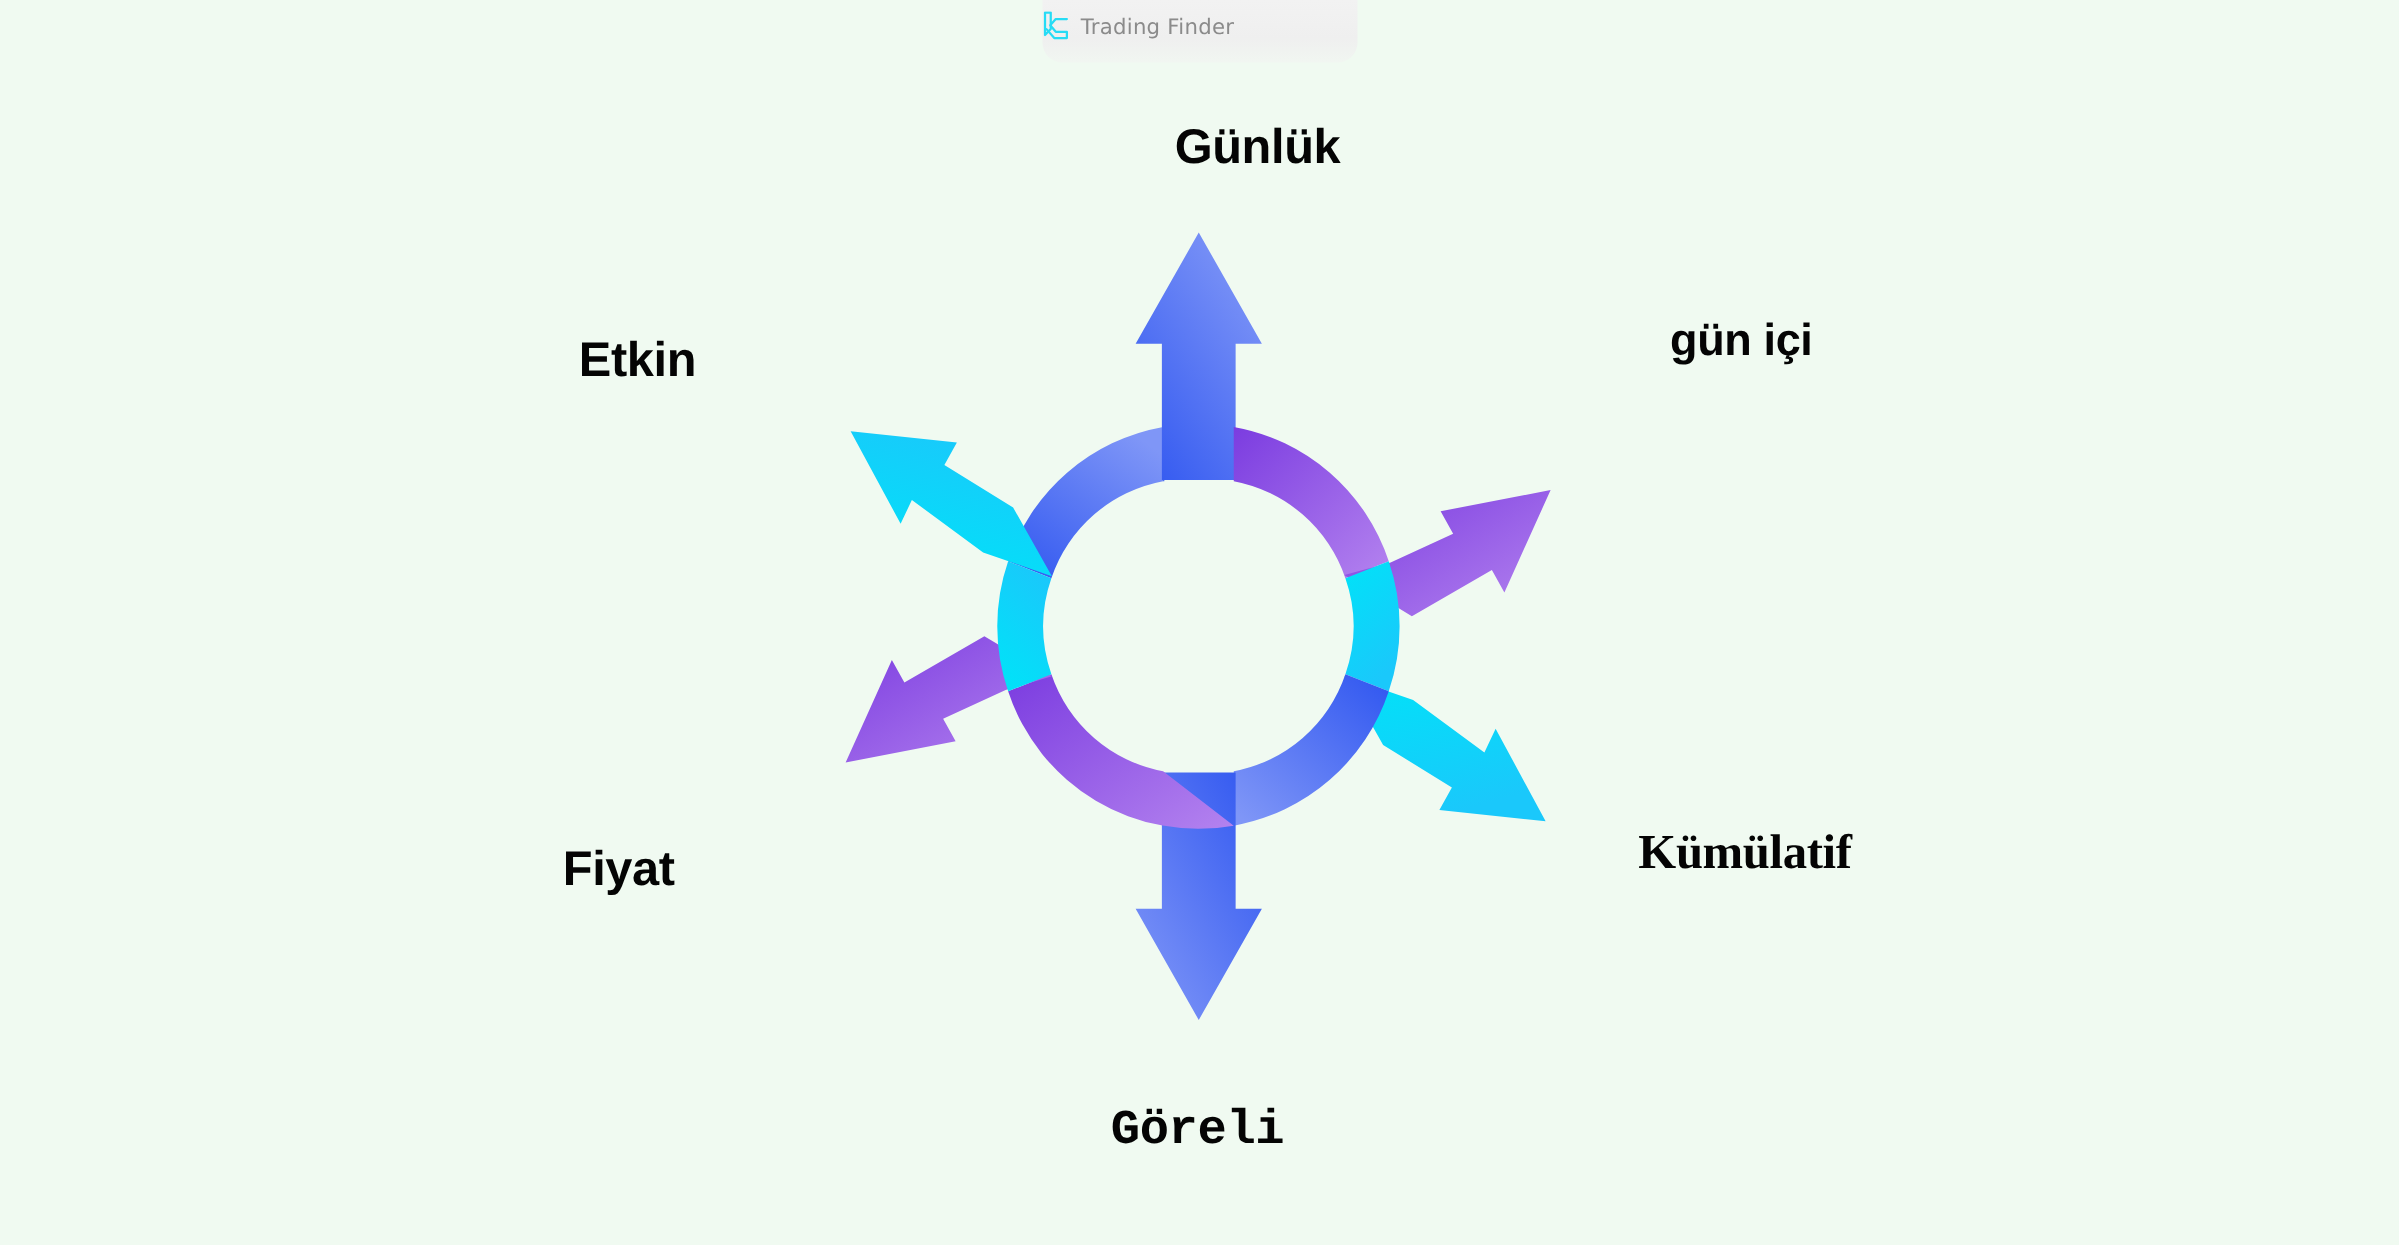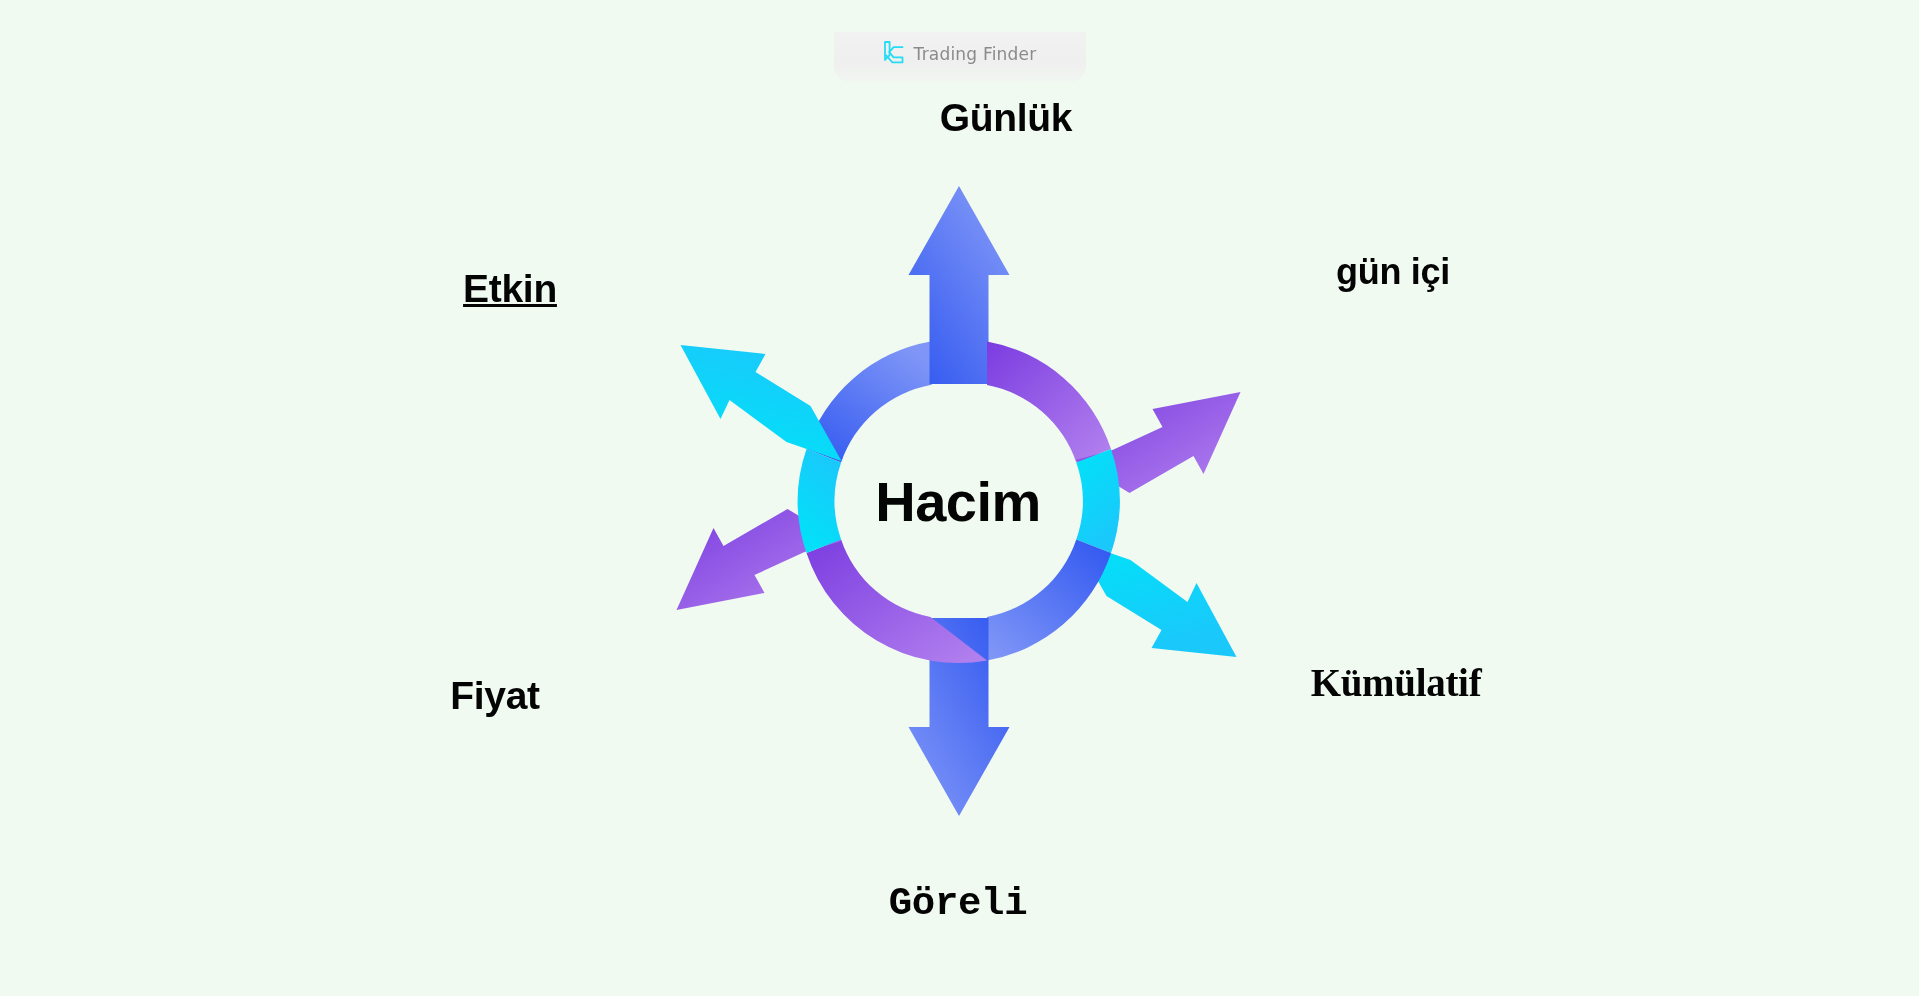--- a/index.html
+++ b/index.html
@@ -21,26 +21,24 @@
     position: absolute;
     left: 50%;
     top: 0;
     transform: translateX(-50%);
     width: 252px;
     height: 50px;
     background: linear-gradient(180deg, #f2f2f2 0%, #efefef 60%, #f1f6f1 100%);
     border-radius: 0 0 16px 16px;
     display: flex;
     align-items: center;
-    justify-content: center;
     gap: 9px;
     z-index: 30;
     box-sizing: border-box;
     padding-bottom: 6px;
-    margin-top: 32px;
   }
   #header-badge .logo-mark {
     width: 22px;
     height: 26px;
     display: block;
   }
   #header-badge .brand-text {
     font-size: 17px;
     color: #8b8b8b;
     letter-spacing: .2px;
@@ -89,21 +87,21 @@
     white-space: nowrap;
     letter-spacing: -0.3px;
     font-family: "Liberation Sans", sans-serif;
     transform: translate(-50%, -50%);
   }
   .ring-label.lbl-top      { left: 958px;  top: 118px; margin-left: 48px; }
   .ring-label.lbl-topright { left: 1393px; top: 272px; font-size: 36px; text-align: center; }
   .ring-label.lbl-botright { left: 1396px; top: 682px; font-family: Liberation Serif, serif; }
   .ring-label.lbl-bottom   { left: 958px;  top: 904px; font-family: Liberation Mono, monospace; }
   .ring-label.lbl-botleft  { left: 495px;  top: 696px; }
-  .ring-label.lbl-topleft  { left: 510px;  top: 289px; text-decoration: underline; }
+  .ring-label.lbl-topleft  { left: 510px;  top: 289px; }
 </style>
 </head>
 <body>
 
 <div id="header-badge">
   <svg class="logo-mark" viewBox="0 0 22 26" aria-hidden="true">
     <path d="M2 1 L6.6 1 L6.6 14.2 L2 19 Z" fill="none" stroke="#26dcf5" stroke-width="1.8" stroke-linejoin="round"></path>
     <path d="M19.5 6.2 L10.6 6.2 L6.2 11.2 L10.6 16.4 L19.5 16.4 L19.5 21.4 L9.4 21.4 L3.2 14.3" fill="none" stroke="#26dcf5" stroke-width="1.8" stroke-linejoin="round" stroke-linecap="round"></path>
   </svg>
   <span class="brand-text">Trading Finder</span>
@@ -243,21 +241,20 @@
         L 729.0 400.0
         L 720.0 419.0
         L 680.0 345.0
         L 765.0 354.0
         L 755.0 372.0
         L 810.0 406.0
         Z"></path>
     </g>
   </svg>
 
-  <div id="center-label">Hacim</div>
 
   <div class="ring-label lbl-top">Günlük</div>
   <div class="ring-label lbl-topright">gün içi</div>
   <div class="ring-label lbl-botright">Kümülatif</div>
   <div class="ring-label lbl-bottom">Göreli</div>
   <div class="ring-label lbl-botleft">Fiyat</div>
   <div class="ring-label lbl-topleft">Etkin</div>
 
 </div>
 

